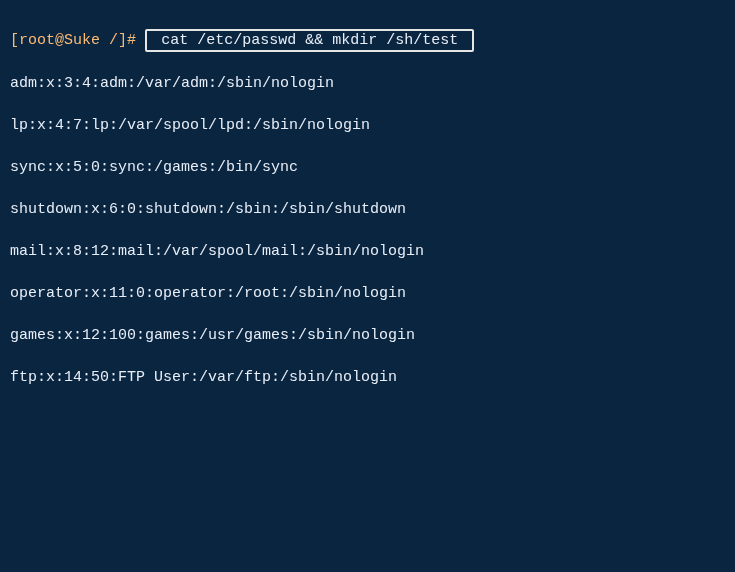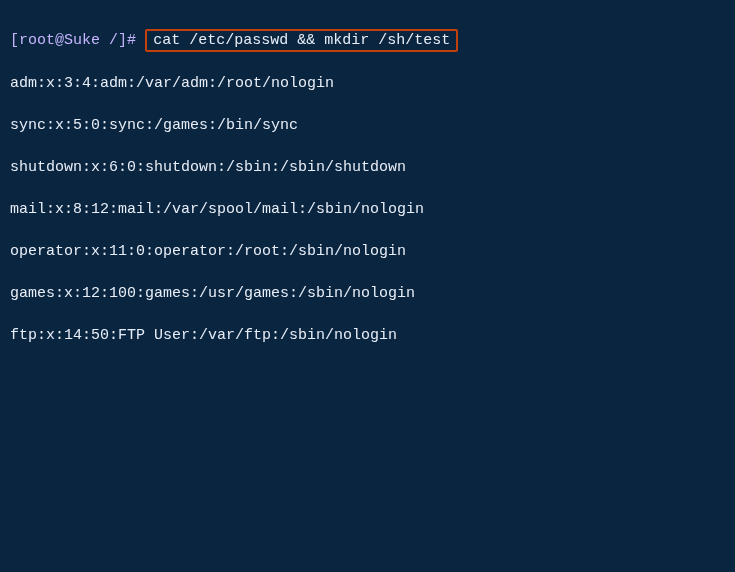--- a/index.html
+++ b/index.html
@@ -13,36 +13,37 @@
   .terminal {
     font-family: "Consolas", "Courier New", monospace;
     font-size: 15px;
     line-height: 21px;
     color: #e8eef7;
     padding: 8px 10px 8px 10px;
     white-space: pre;
     position: relative;
     box-sizing: border-box;
   }
-  .prompt { color: #c4b5fd; }
+  .prompt { color: #fdba74; }
   .cmd-highlight {
-    border: 2px solid #c2410c;
+    border: 2px solid #e5e5e5;
     border-radius: 2px;
-    padding: 0 6px;
+    padding: 0 14px;
     display: inline-block;
     line-height: 19px;
   }
   .line { display: block; }
 </style>
 </head>
 <body>
 
 <div class="terminal">
 <span class="line"><span class="prompt">[<span>root</span>@<span>Suke</span> <span>/</span>]<span>#</span> </span><span class="cmd-highlight">cat /etc/passwd &amp;&amp; mkdir /sh/test</span></span>
-<span class="line">adm:x:3:4:adm:/var/adm:/root/nologin</span>
+<span class="line">adm:x:3:4:adm:/var/adm:/sbin/nologin</span>
+<span class="line">lp:x:4:7:lp:/var/spool/lpd:/sbin/nologin</span>
 <span class="line">sync:x:5:0:sync:/games:/bin/sync</span>
 <span class="line">shutdown:x:6:0:shutdown:/sbin:/sbin/shutdown</span>
 <span class="line">mail:x:8:12:mail:/var/spool/mail:/sbin/nologin</span>
 <span class="line">operator:x:11:0:operator:/root:/sbin/nologin</span>
 <span class="line">games:x:12:100:games:/usr/games:/sbin/nologin</span>
 <span class="line">ftp:x:14:50:FTP User:/var/ftp:/sbin/nologin</span>
 
 
 
 

